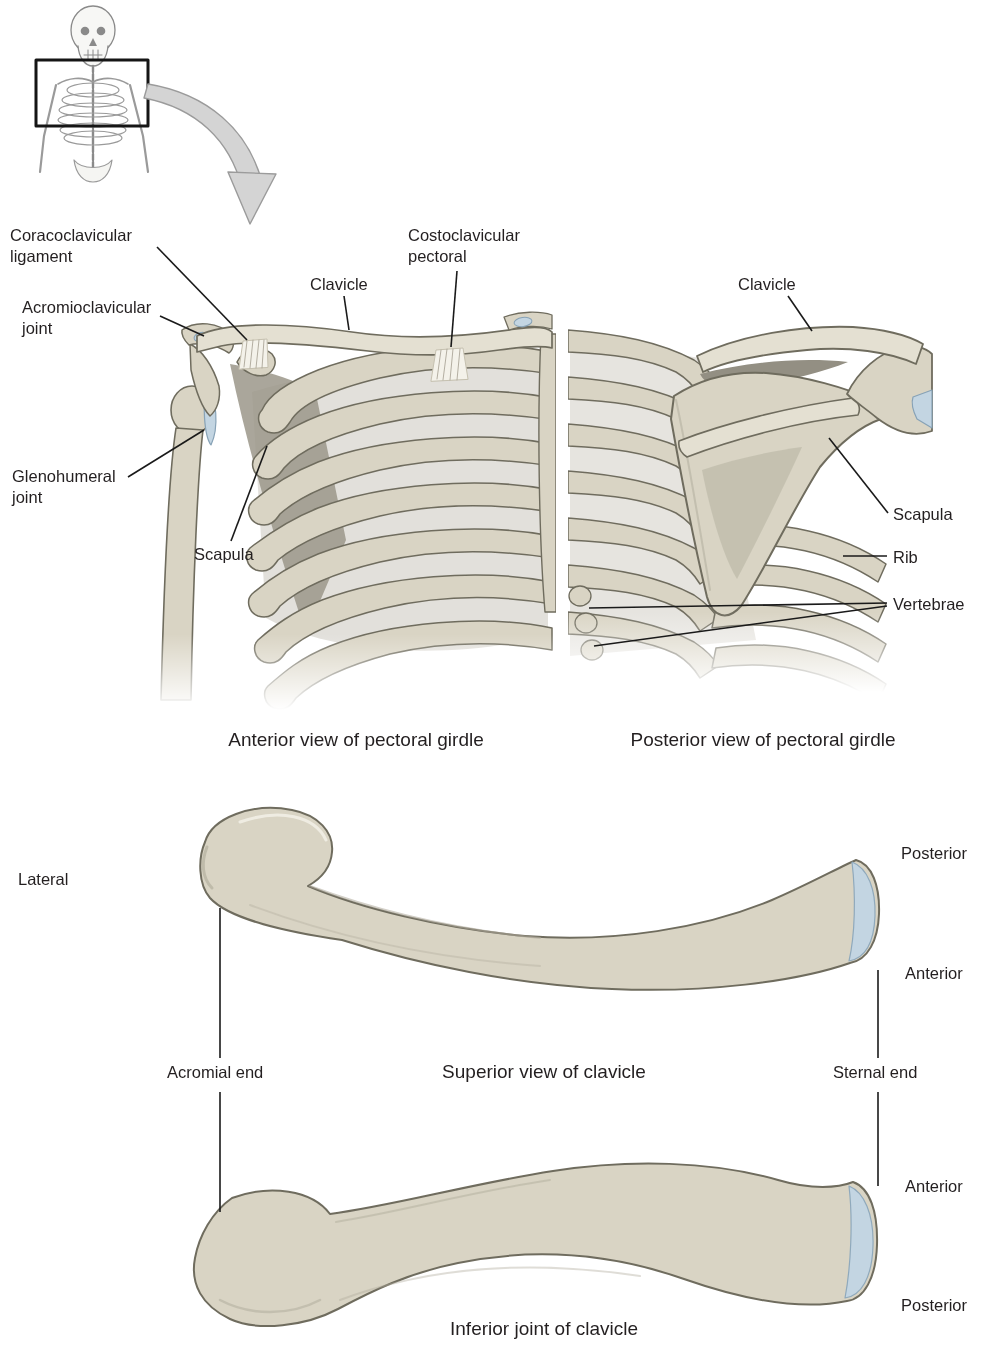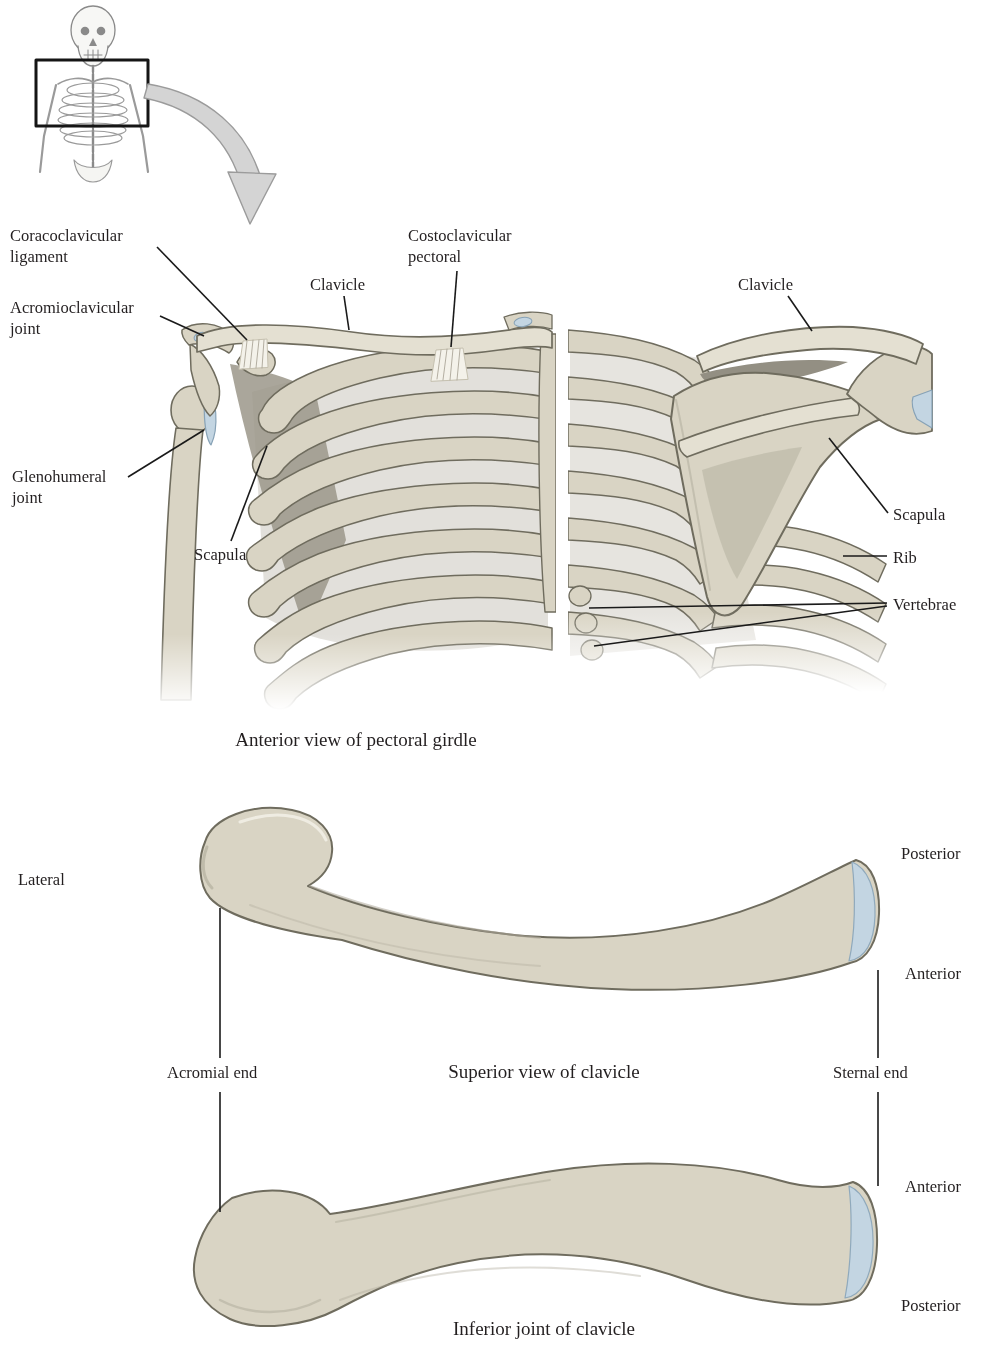--- a/index.html
+++ b/index.html
@@ -3,21 +3,21 @@
 <meta charset="utf-8">
 <style>
   :root{
     --bone:#d9d4c4; --bone-light:#e4e0d2; --bone-dark:#aeaa9a; --bone-stroke:#6f6c5e;
     --cartilage:#c3d5e2; --shadow:#938f83; --ligament:#f4f2ea; --leader:#1a1a1a;
     --text:#231f20; --arrow:#d4d4d4;
   }
   *{margin:0;padding:0;box-sizing:border-box;}
   html,body{width:985px;height:1358px;background:#fff;}
   #figure{position:relative;width:985px;height:1358px;overflow:hidden;
-          font-family:Liberation Serif, serif;background:#fff;}
+          font-family:Liberation Sans, sans-serif;background:#fff;}
   #art{position:absolute;left:0;top:0;}
   .label{position:absolute;font-size:16.5px;line-height:1.28;color:var(--text);}
   .caption{position:absolute;font-size:19px;text-align:center;color:var(--text);}
 </style>
 </head>
 <body>
 
 <div id="figure">
 
   <svg id="art" width="985" height="1358" viewBox="0 0 985 1358">
@@ -155,34 +155,35 @@
       <line x1="887" y1="603" x2="589" y2="608"></line>
       <line x1="887" y1="606" x2="594" y2="646"></line>
       <line x1="220" y1="908" x2="220" y2="1058"></line>
       <line x1="220" y1="1092" x2="220" y2="1212"></line>
       <line x1="878" y1="970" x2="878" y2="1058"></line>
       <line x1="878" y1="1092" x2="878" y2="1186"></line>
     </g>
   </svg>
 
   <div class="label" style="left:10px;top:225px;width:150px;">Coracoclavicular ligament</div>
-  <div class="label" style="left:10px;top:297px;width:150px;">Acromioclavicular joint</div>
+  <div class="label" style="left:22px;top:297px;width:150px;">Acromioclavicular joint</div>
   <div class="label" style="left:310px;top:274px;">Clavicle</div>
   <div class="label" style="left:408px;top:225px;width:128px;">Costoclavicular pectoral</div>
   <div class="label" style="left:738px;top:274px;">Clavicle</div>
   <div class="label" style="left:12px;top:466px;width:115px;">Glenohumeral joint</div>
   <div class="label" style="left:194px;top:544px;">Scapula</div>
   <div class="label" style="left:893px;top:504px;">Scapula</div>
   <div class="label" style="left:893px;top:547px;">Rib</div>
   <div class="label" style="left:893px;top:594px;text-align:right;">Vertebrae</div>
   <div class="label" style="left:18px;top:869px;">Lateral</div>
   <div class="label" style="left:901px;top:843px;">Posterior</div>
   <div class="label" style="left:905px;top:963px;">Anterior</div>
   <div class="label" style="left:167px;top:1062px;">Acromial end</div>
   <div class="label" style="left:833px;top:1062px;">Sternal end</div>
   <div class="label" style="left:905px;top:1176px;">Anterior</div>
   <div class="label" style="left:901px;top:1295px;">Posterior</div>
 
   <div class="caption" style="left:160px;top:729px;width:392px;">Anterior view of pectoral girdle</div>
+  <div class="caption" style="left:568px;top:729px;width:390px;">Posterior view of pectoral girdle</div>
   <div class="caption" style="left:344px;top:1016px;width:400px;margin-top:45px;">Superior view of clavicle</div>
   <div class="caption" style="left:344px;top:1318px;width:400px;">Inferior joint of clavicle</div>
 
 </div>
 
 </body></html>

